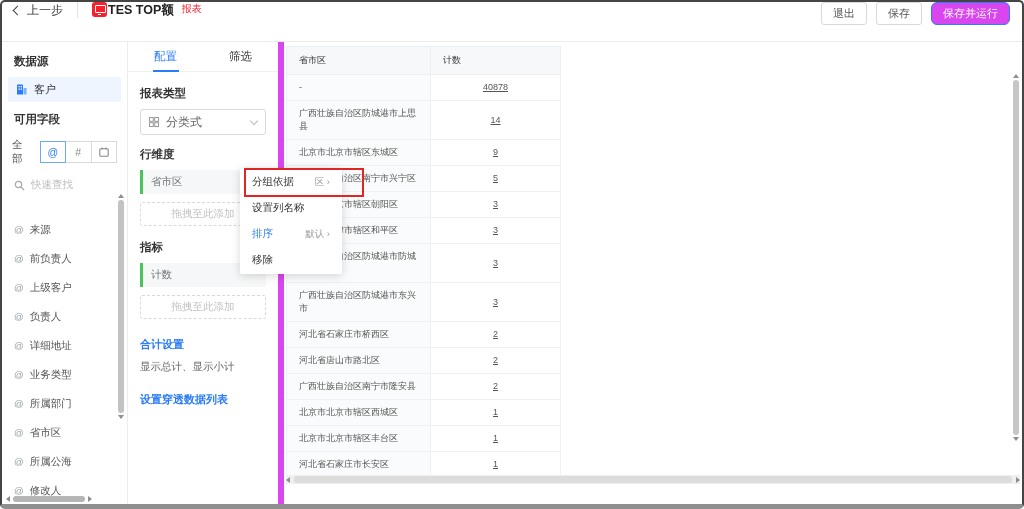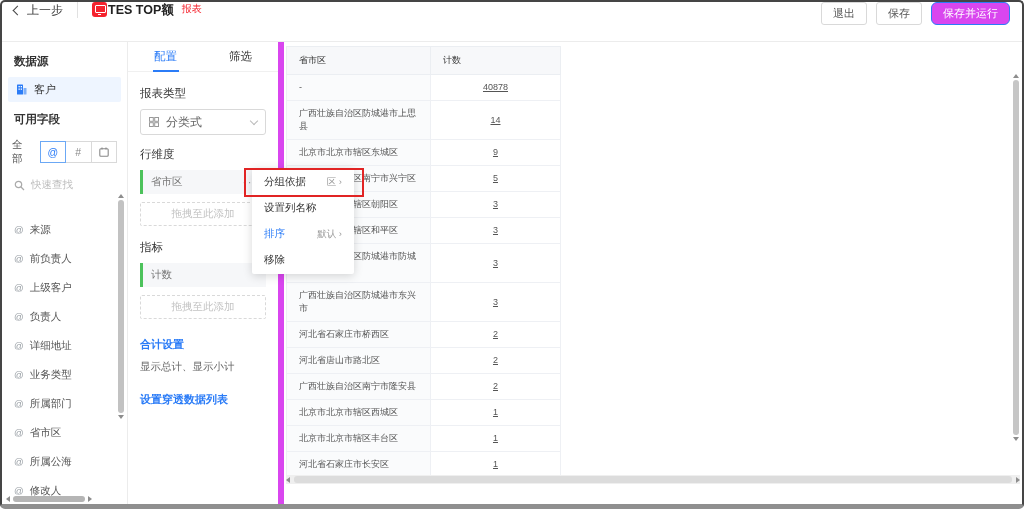--- a/index.html
+++ b/index.html
@@ -60,21 +60,21 @@
 
   
   .config{ width:156px; border-right:6px solid #d946ef; }
   .tabbar{ display:flex; height:30px; border-bottom:1px solid #f0f0f0; }
   .tab{ flex:1; display:flex; align-items:center; justify-content:center; font-size:11.5px; color:#333;
         position:relative; cursor:pointer; }
   .tab.active{ color:#2b7cf7; }
   .tab.active::after{ content:""; position:absolute; bottom:-1px; left:50%; transform:translateX(-50%);
         width:26px; height:2px; background:#2b7cf7; }
   .config-body{ padding:10px 12px; }
-  .cfg-label{ font-size:11.5px; font-weight:normal; color:#333; margin:4px 0 8px; }
+  .cfg-label{ font-size:11.5px; font-weight:bold; color:#333; margin:4px 0 8px; }
   .select-box{ height:26px; border:1px solid #d9d9d9; border-radius:3px; display:flex; align-items:center;
         gap:7px; padding:0 8px; margin-bottom:12px; cursor:pointer; }
   .select-value{ font-size:12px; color:#666; flex:1; }
   .chev-down{ width:6px; height:6px; border-left:1.4px solid #bbb; border-bottom:1.4px solid #bbb; transform:rotate(-45deg); margin-top:-3px; }
   .dim-item{ height:24px; background:#f6f7f9; border-left:3px solid #4cc25b; display:flex; align-items:center;
         padding:0 8px; font-size:10.5px; color:#777; cursor:pointer; }
   .dim-item .more{ margin-left:auto; color:#999; letter-spacing:1.5px; font-size:11px; line-height:6px; cursor:pointer; }
   .drop-zone{ height:24px; border:1px dashed #d9d9d9; border-radius:2px; display:flex; align-items:center;
         justify-content:center; font-size:10.5px; color:#c3c3c3; margin-top:8px; margin-bottom:4px; }
   .cfg-link{ font-size:11px; color:#2b7cf7; font-weight:bold; cursor:pointer; }
@@ -92,21 +92,21 @@
   .rtable td.num{ background:#fff; text-align:center;text-decoration:underline; }
   .tbl-vscroll{ position:absolute; right:2px; top:32px; bottom:40px; width:8px; }
   .tbl-vscroll .thumb{ width:6px; margin:2px auto; height:90%; background:#c6c6c6; border-radius:3px; }
   .tbl-vscroll .tri-up{ margin:0 auto; }
   .tbl-vscroll .tri-down{ margin:0 auto; }
   .tbl-hscroll{ position:absolute; left:2px; right:2px; bottom:24px; height:9px; background:#efefef;
         display:flex; align-items:center; }
   .tbl-hscroll .thumb{ height:7px; flex:1; background:#dcdcdc; border-radius:3px; margin:0 4px; }
 
   
-  .ctx-menu{ position:absolute; left:250px; top:166px; width:102px; background:#fff; border-radius:2px;
+  .ctx-menu{ position:absolute; left:238px; top:166px; width:102px; background:#fff; border-radius:2px;
         box-shadow:0 2px 10px rgba(0,0,0,.16); padding:1px 0; z-index:10; }
   .menu-item{ height:26px; display:flex; align-items:center; justify-content:space-between;
         padding:0 12px; font-size:10.5px; color:#333; cursor:pointer; }
   .menu-item .ml.accent{ color:#2b7cf7; }
   .menu-item .mx{ color:#999; font-size:9.5px; }
   .red-box{ position:absolute; left:242px; top:166px; width:120px; height:29px;
         border:2px solid #e12424; z-index:11; pointer-events:none; }
 </style>
 </head>
 <body>

